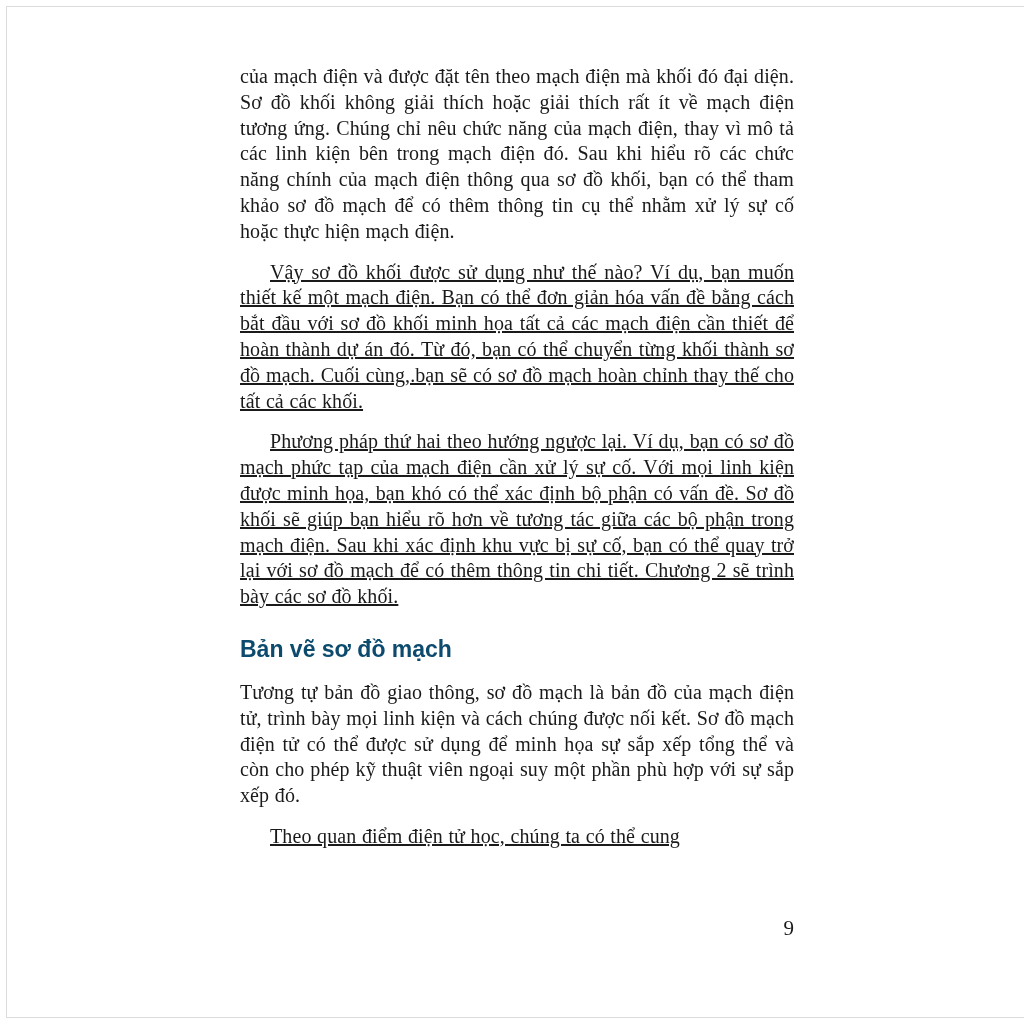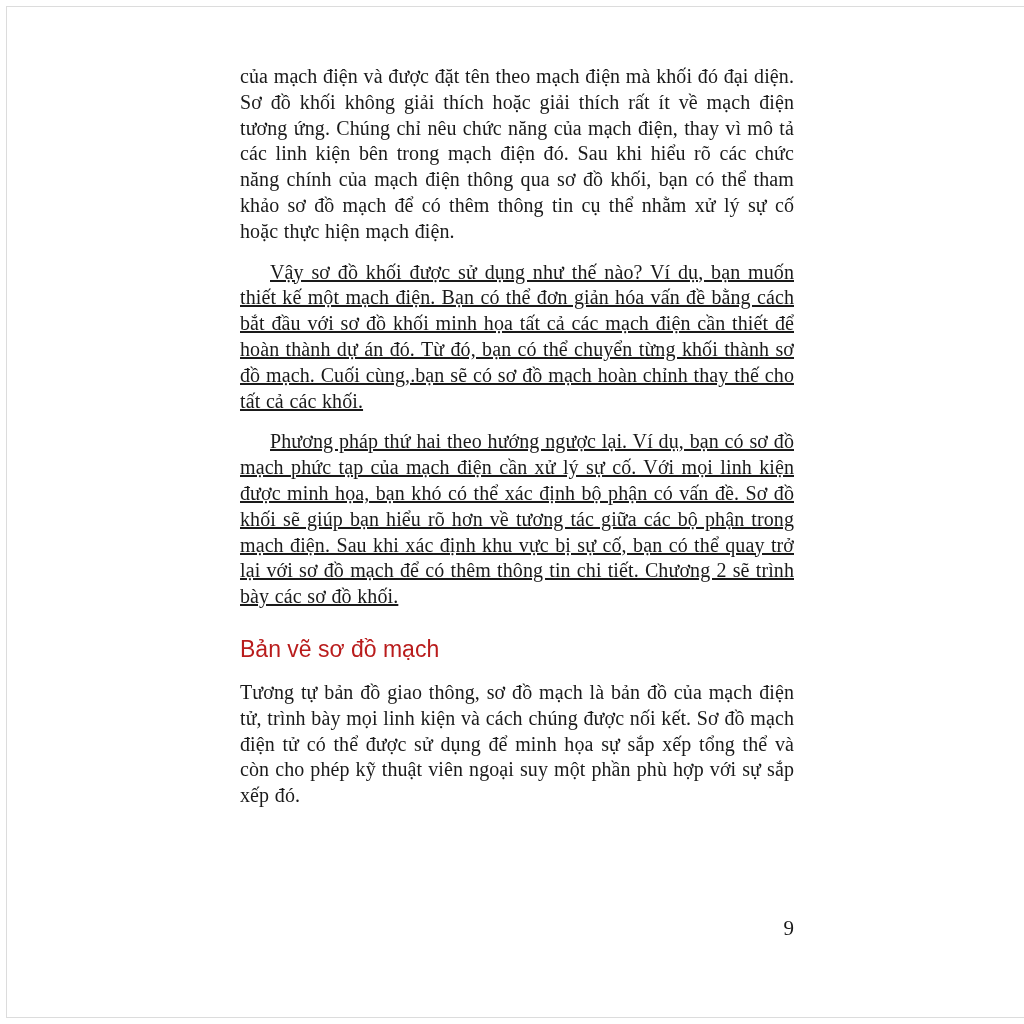--- a/index.html
+++ b/index.html
@@ -42,23 +42,23 @@
     letter-spacing: 0.1px;
     word-spacing: 0.5px;
   }
   p.indent {
     text-indent: 30px;
     text-decoration: underline;
   }
   h2.section-heading {
     font-family: "Liberation Sans", sans-serif;
     font-size: 23px;
-    font-weight: 400;
+    font-weight: 700;
     margin: 26px 0 17px 0;
-    color: #b91c1c;
+    color: #0c4a6e;
   }
   .page-number {
     position: absolute;
     left: 240px;
     top: 916px;
     width: 554px;
     text-align: right;
     font-size: 21px;
     font-family: "Liberation Serif", serif;
     color: #1a1a1a;
@@ -74,16 +74,17 @@
     <p class="para">của mạch điện và được đặt tên theo mạch điện mà khối đó đại diện. Sơ đồ khối không giải thích hoặc giải thích rất ít về mạch điện tương ứng. Chúng chỉ nêu chức năng của mạch điện, thay vì mô tả các linh kiện bên trong mạch điện đó. Sau khi hiểu rõ các chức năng chính của mạch điện thông qua sơ đồ khối, bạn có thể tham khảo sơ đồ mạch để có thêm thông tin cụ thể nhằm xử lý sự cố hoặc thực hiện mạch điện.</p>
 
     <p class="para indent">Vậy sơ đồ khối được sử dụng như thế nào? Ví dụ, bạn muốn thiết kế một mạch điện. Bạn có thể đơn giản hóa vấn đề bằng cách bắt đầu với sơ đồ khối minh họa tất cả các mạch điện cần thiết để hoàn thành dự án đó. Từ đó, bạn có thể chuyển từng khối thành sơ đồ mạch. Cuối cùng,.bạn sẽ có sơ đồ mạch hoàn chỉnh thay thế cho tất cả các khối.</p>
 
     <p class="para indent">Phương pháp thứ hai theo hướng ngược lại. Ví dụ, bạn có sơ đồ mạch phức tạp của mạch điện cần xử lý sự cố. Với mọi linh kiện được minh họa, bạn khó có thể xác định bộ phận có vấn đề. Sơ đồ khối sẽ giúp bạn hiểu rõ hơn về tương tác giữa các bộ phận trong mạch điện. Sau khi xác định khu vực bị sự cố, bạn có thể quay trở lại với sơ đồ mạch để có thêm thông tin chi tiết. Chương 2 sẽ trình bày các sơ đồ khối.</p>
 
     <h2 class="section-heading">Bản vẽ sơ đồ mạch</h2>
 
     <p class="para">Tương tự bản đồ giao thông, sơ đồ mạch là bản đồ của mạch điện tử, trình bày mọi linh kiện và cách chúng được nối kết. Sơ đồ mạch điện tử có thể được sử dụng để minh họa sự sắp xếp tổng thể và còn cho phép kỹ thuật viên ngoại suy một phần phù hợp với sự sắp xếp đó.</p>
 
+    <p class="para indent">Theo quan điểm điện tử học, chúng ta có thể cung</p>
   </div>
 
   <div class="page-number">9</div>
 </div>
 
 </body></html>

